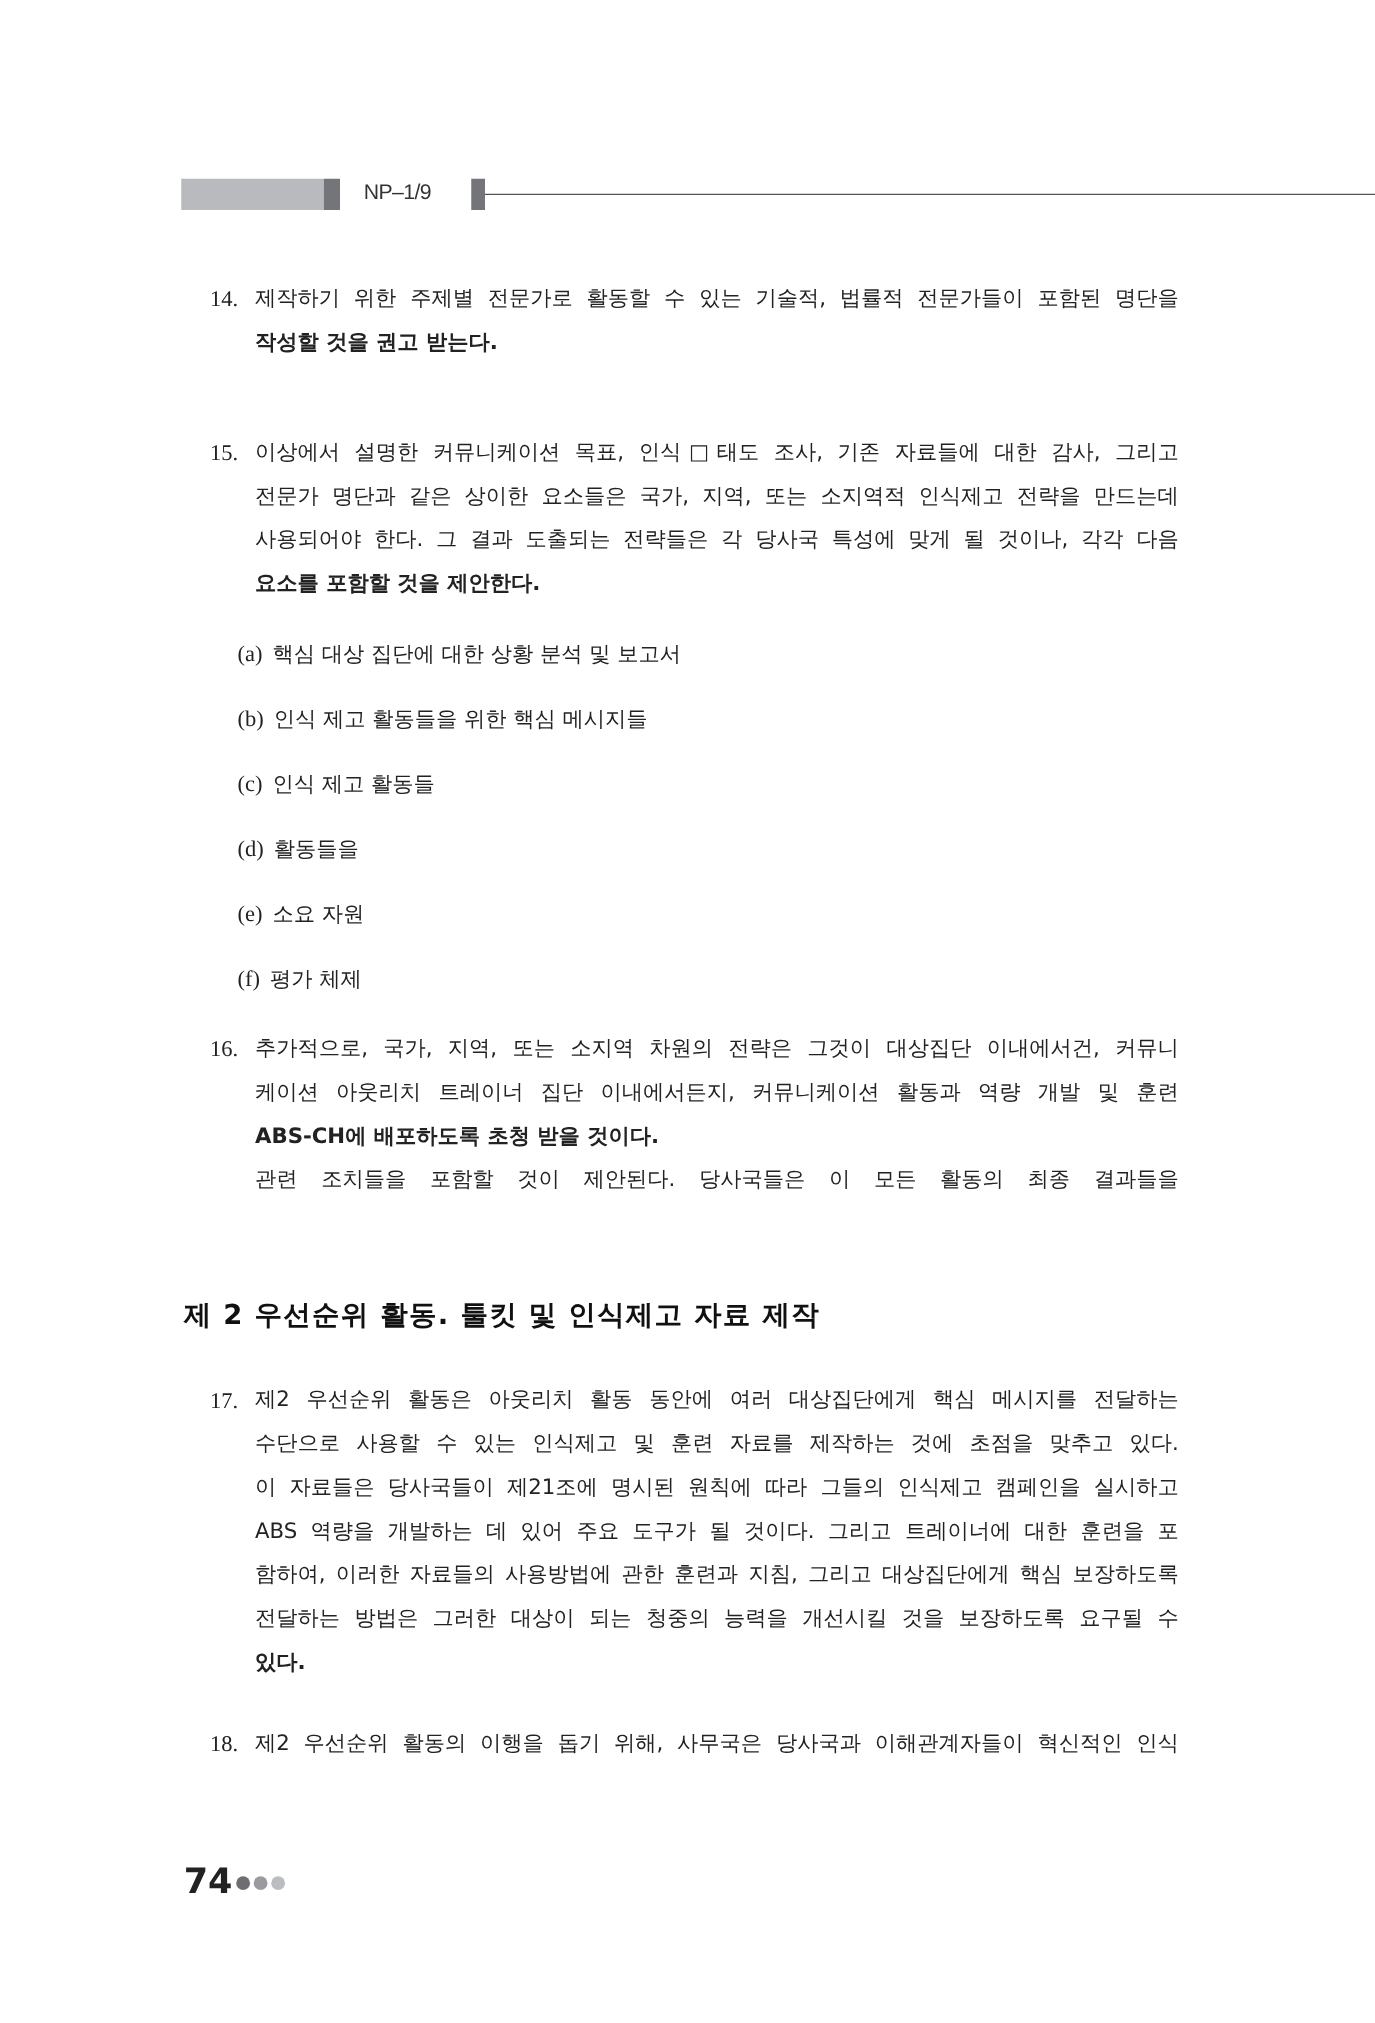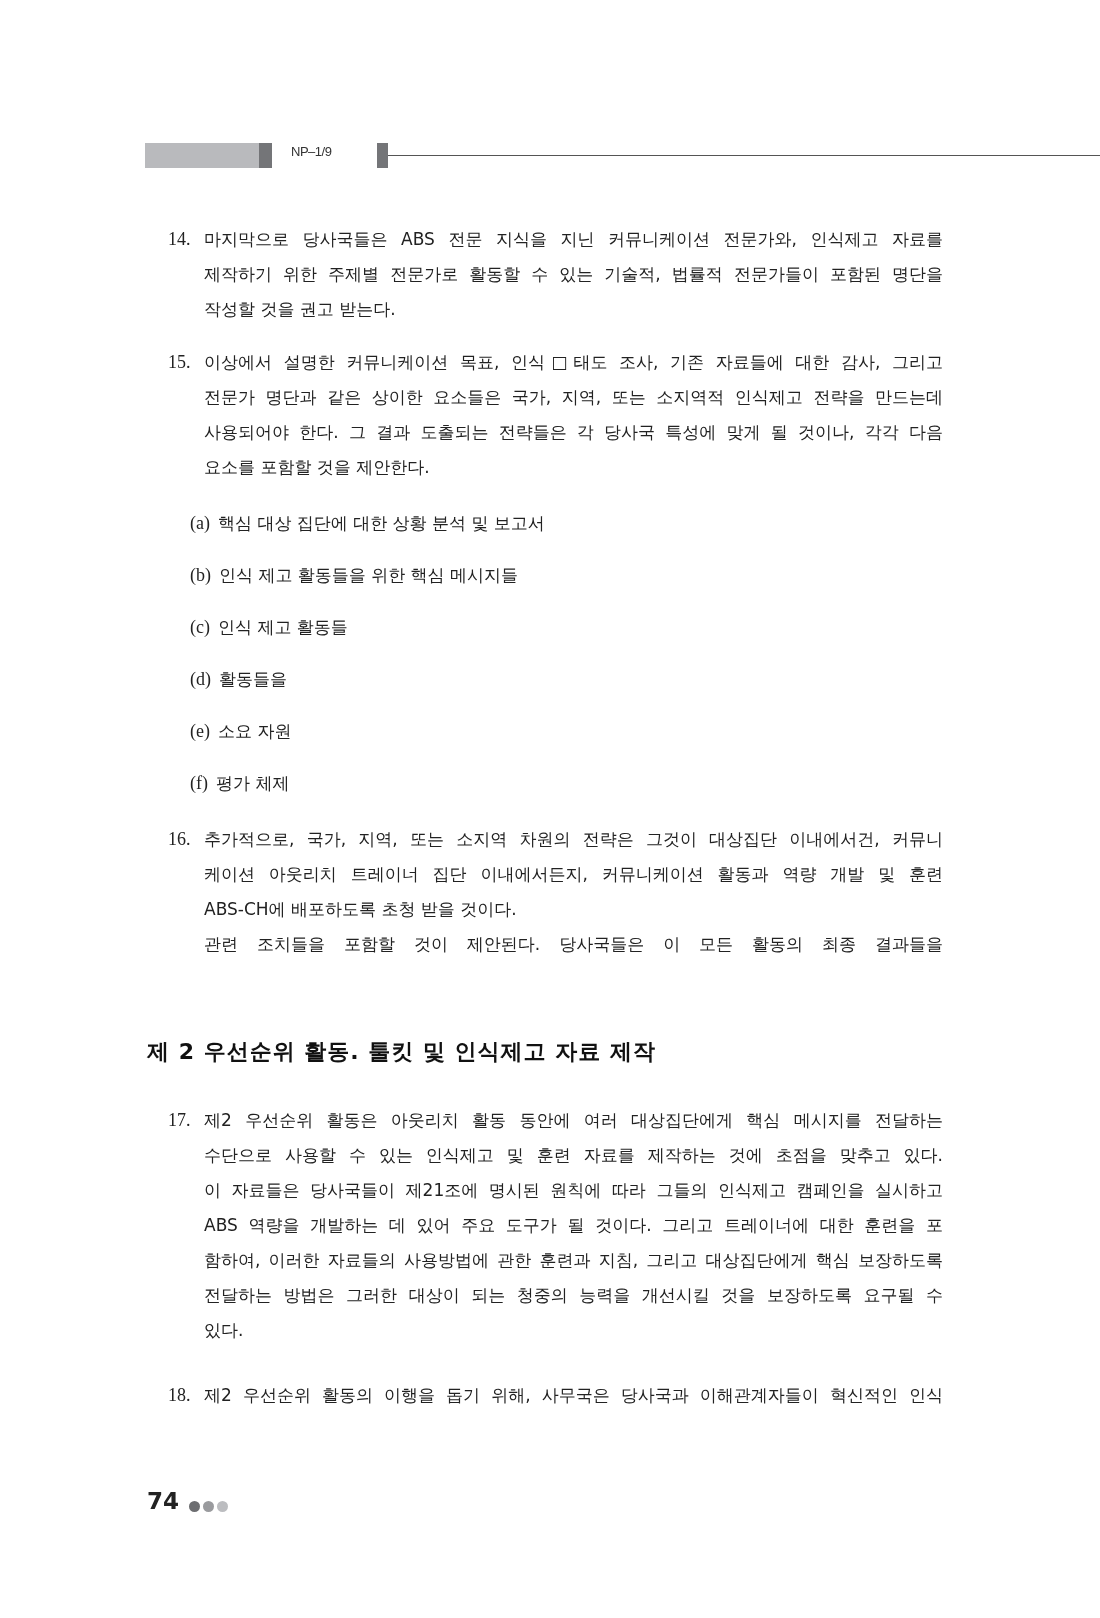--- a/index.html
+++ b/index.html
@@ -3,56 +3,55 @@
 <meta charset="utf-8">
 <style>
   html, body { margin: 0; padding: 0; background: #ffffff; }
   body { width: 1100px; height: 1618px; position: relative; overflow: hidden;
          font-family: "DejaVu Sans", "Liberation Sans", sans-serif; color: #222; }
 
   
   .hdr-gray { position: absolute; left: 145px; top: 143px; width: 114px; height: 25px; background: #b9babd; }
   .hdr-dark1 { position: absolute; left: 259px; top: 143px; width: 13px; height: 25px; background: #747578; }
   .hdr-label { position: absolute; left: 291px; top: 144px; font-family: "Liberation Sans", sans-serif;
-               font-size: 13px; color: #333; letter-spacing: -0.5px; }
+               font-size: 17px; color: #333; letter-spacing: -0.5px; }
   .hdr-dark2 { position: absolute; left: 377px; top: 143px; width: 11px; height: 25px; background: #747578; }
   .hdr-line { position: absolute; left: 388px; top: 155px; width: 712px; height: 1px; background: #555; }
 
   
   .para { position: absolute; left: 168px; width: 775px; font-size: 17px; line-height: 35px; }
   .para .num { position: absolute; left: 0; top: 0; font-family: "Liberation Serif", serif; font-size: 18px; }
   .para .line { display: block; padding-left: 36px; text-align: justify; text-align-last: justify; white-space: nowrap; }
-  .para .line.last { text-align-last: left; }
+  .para .line.last { text-align-last: left; font-weight: bold; }
 
   .sub { position: absolute; left: 190px; font-size: 17px; line-height: 30px; white-space: nowrap; }
   .sub .mark { font-family: "Liberation Serif", serif; font-size: 18px; margin-right: 8px; }
 
   .heading { position: absolute; left: 147px; top: 1037px; font-size: 22px; font-weight: bold;
              color: #111; letter-spacing: 1px; white-space: nowrap; }
 
   
   .footer-num { position: absolute; left: 147px; top: 1488px; font-family: "DejaVu Sans", sans-serif;
-                font-weight: bold; font-size: 23px; color: #222; }
+                font-weight: bold; font-size: 28px; color: #222; }
   .dot { position: absolute; top: 1501px; width: 11px; height: 11px; border-radius: 50%; }
   .dot.d1 { left: 189px; background: #6d6e71; }
   .dot.d2 { left: 203px; background: #9a9b9e; }
   .dot.d3 { left: 217px; background: #bcbdc0; }
 </style>
 </head>
 <body>
 
 <div class="hdr-gray"></div>
 <div class="hdr-dark1"></div>
 <div class="hdr-label">NP–1/9</div>
 <div class="hdr-dark2"></div>
 <div class="hdr-line"></div>
 
 <div class="para" style="top:222px">
   <span class="num">14.</span>
-  <span class="line">마지막으로 당사국들은 ABS 전문 지식을 지닌 커뮤니케이션 전문가와, 인식제고 자료를</span>
   <span class="line">제작하기 위한 주제별 전문가로 활동할 수 있는 기술적, 법률적 전문가들이 포함된 명단을</span>
   <span class="line last">작성할 것을 권고 받는다.</span>
 </div>
 
 <div class="para" style="top:345px">
   <span class="num">15.</span>
   <span class="line">이상에서 설명한 커뮤니케이션 목표, 인식□태도 조사, 기존 자료들에 대한 감사, 그리고</span>
   <span class="line">전문가 명단과 같은 상이한 요소들은 국가, 지역, 또는 소지역적 인식제고 전략을 만드는데</span>
   <span class="line">사용되어야 한다. 그 결과 도출되는 전략들은 각 당사국 특성에 맞게 될 것이나, 각각 다음</span>
   <span class="line last">요소를 포함할 것을 제안한다.</span>

